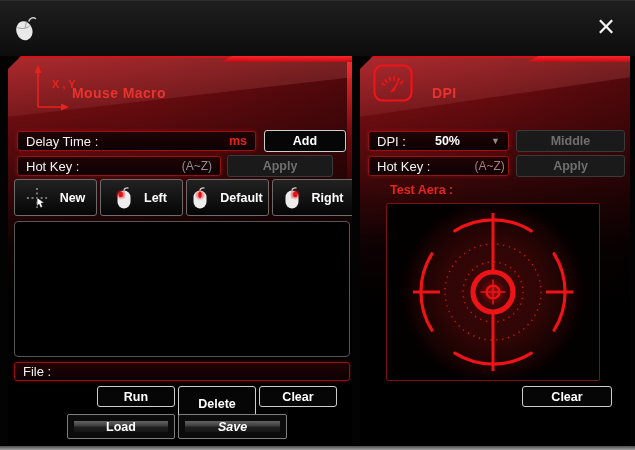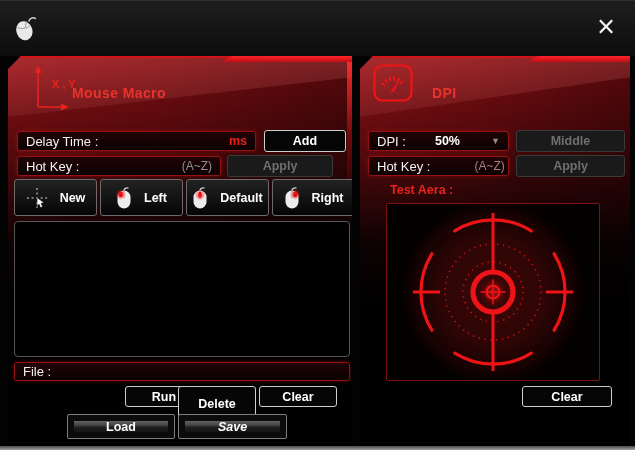--- a/index.html
+++ b/index.html
@@ -173,21 +173,21 @@
       <span>Right</span>
     </div>
 
     <div class="macro-list"></div>
 
     <div class="red-input" style="left:6px;top:306px;width:336px;height:19px;">
       <label>File :</label>
       <input value="" style="">
     </div>
 
-    <div class="btn light" style="left:89px;top:330px;width:78px;height:21px;margin-left:28px;">Run</div>
+    <div class="btn light" style="left:89px;top:330px;width:78px;height:21px;">Run</div>
     <div class="btn light" style="left:170px;top:330px;width:78px;height:36px;">Delete</div>
     <div class="btn light" style="left:251px;top:330px;width:78px;height:21px;">Clear</div>
 
     <div class="metal" style="left:59px;width:108px;">
       <span class="inner">Load</span>
     </div>
     <div class="metal" style="left:170px;width:109px;font-style:italic;">
       <span class="inner">Save</span>
     </div>
   </div>

